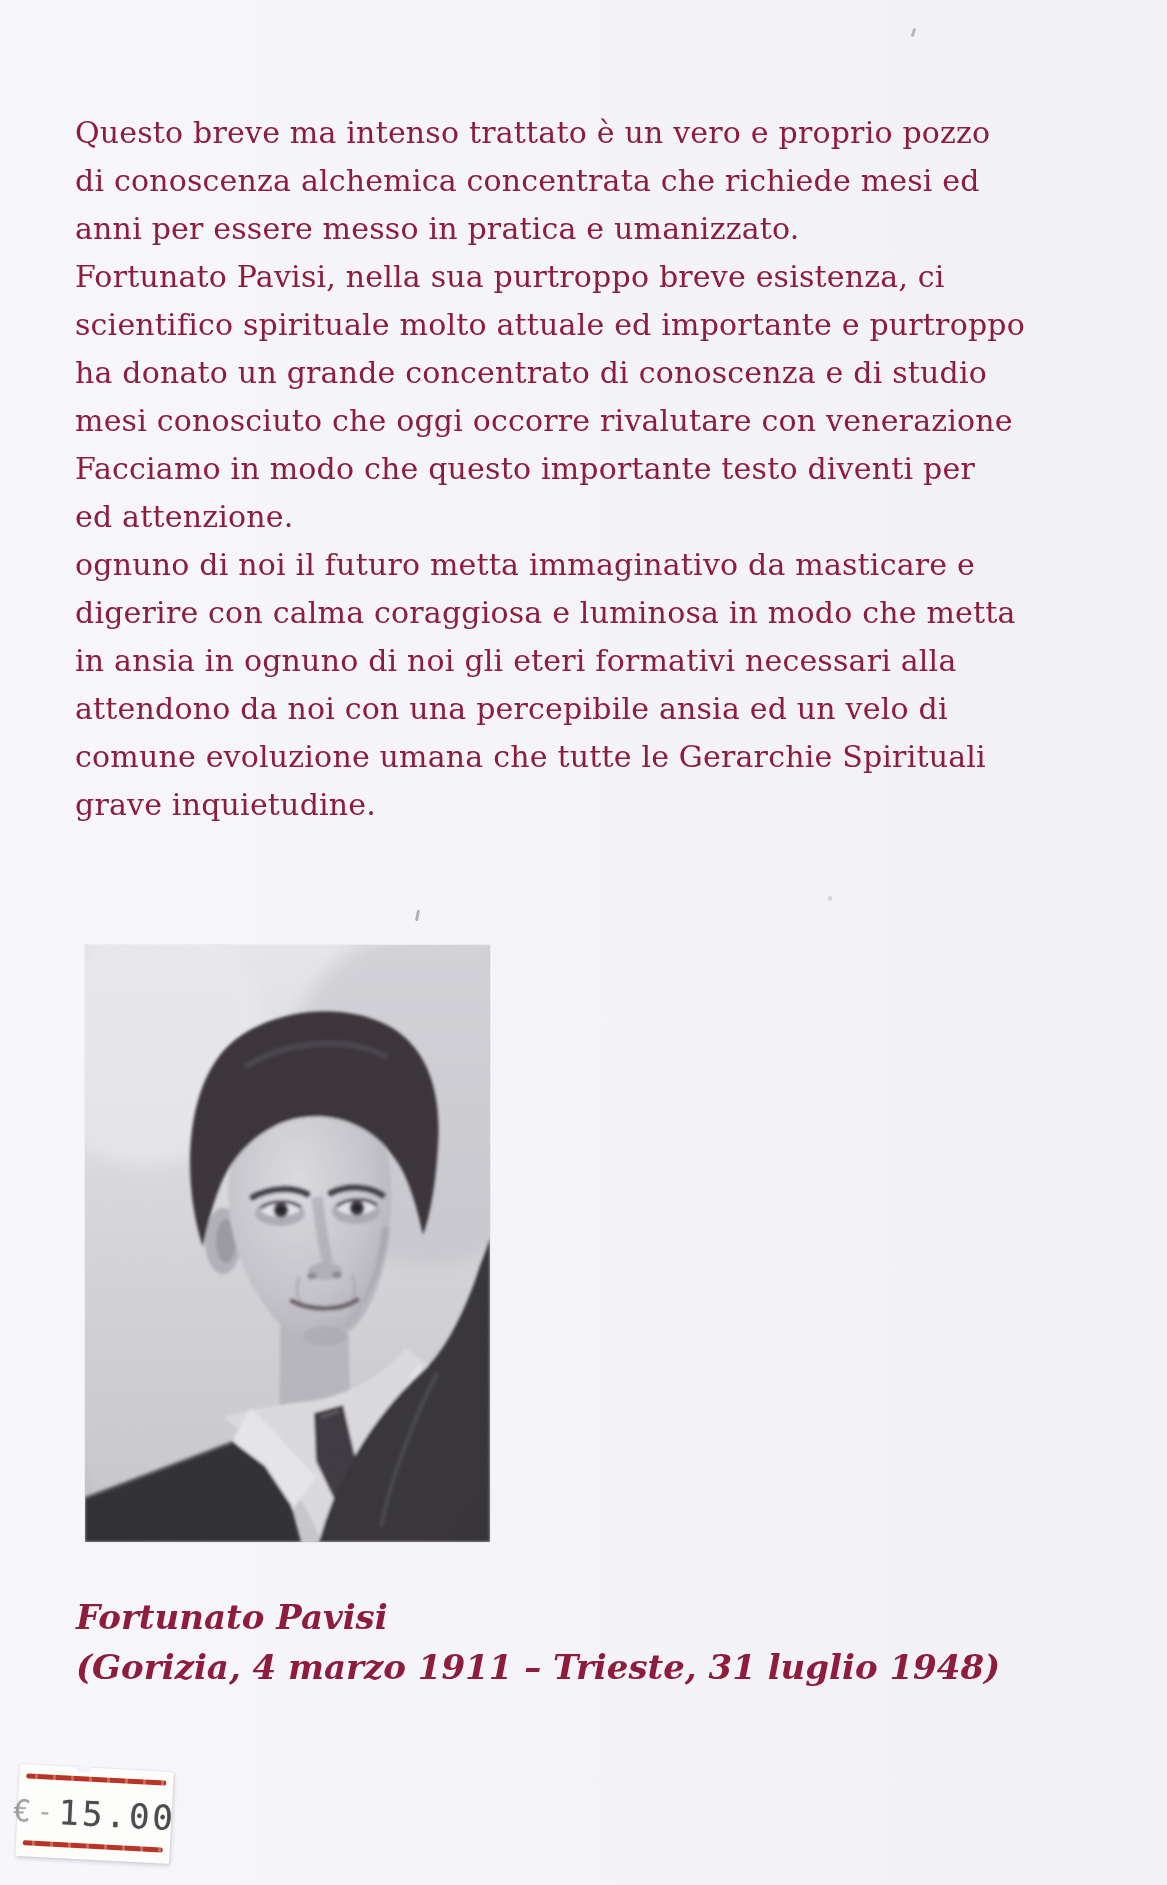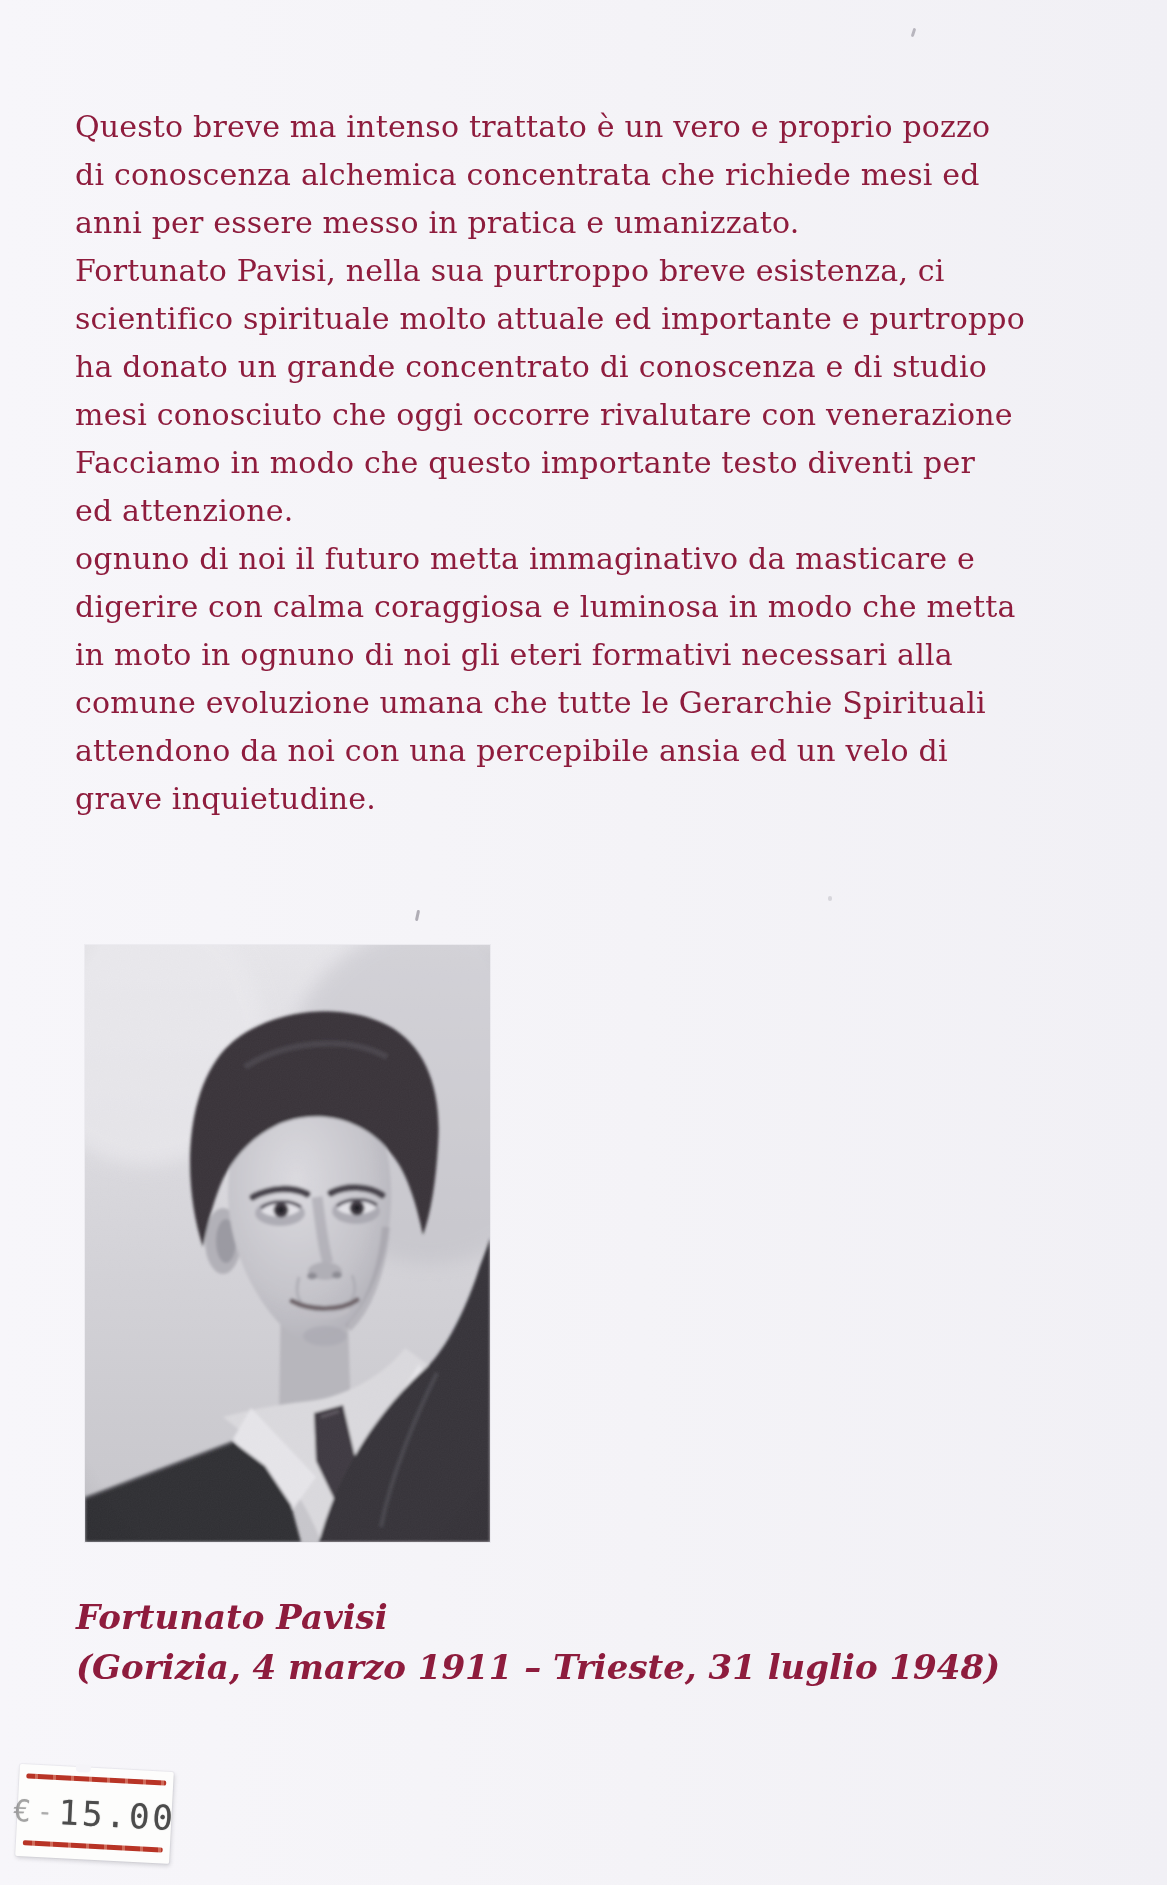--- a/index.html
+++ b/index.html
@@ -9,21 +9,21 @@
   }
   .page{
     position:relative;
     width:1167px;height:1885px;
     background:var(--page-bg,#f5f4f8);
     background-image:linear-gradient(90deg, #f7f6fa 0%, #f4f3f7 55%, #f1f0f5 100%);
     overflow:hidden;
   }
   
   .paragraph{
-    position:absolute;left:75px;top:103px;width:1010px;
+    position:absolute;left:75px;top:109px;width:1010px;
   }
   .paragraph .line{
     font-size:30px;
     line-height:48px;
     color:var(--text,#8e1c3d);
     white-space:pre;
     letter-spacing:.2px;
   }
   
   .photo{
@@ -88,23 +88,23 @@
       <div class="line">di conoscenza alchemica concentrata che richiede mesi ed</div>
       <div class="line">anni per essere messo in pratica e umanizzato.</div>
       <div class="line">Fortunato Pavisi, nella sua purtroppo breve esistenza, ci</div>
       <div class="line">scientifico spirituale molto attuale ed importante e purtroppo</div>
       <div class="line">ha donato un grande concentrato di conoscenza e di studio</div>
       <div class="line">mesi conosciuto che oggi occorre rivalutare con venerazione</div>
       <div class="line">Facciamo in modo che questo importante testo diventi per</div>
       <div class="line">ed attenzione.</div>
       <div class="line">ognuno di noi il futuro metta immaginativo da masticare e</div>
       <div class="line">digerire con calma coraggiosa e luminosa in modo che metta</div>
-      <div class="line">in moto in ognuno di noi gli eteri formativi necessari alla</div>
+      <div class="line">in ansia in ognuno di noi gli eteri formativi necessari alla</div>
+      <div class="line">attendono da noi con una percepibile ansia ed un velo di</div>
       <div class="line">comune evoluzione umana che tutte le Gerarchie Spirituali</div>
-      <div class="line">attendono da noi con una percepibile ansia ed un velo di</div>
       <div class="line">grave inquietudine.</div>
     </div>
 
   <figure class="photo" aria-label="Black-and-white portrait photograph of a young man in suit and tie">
     <svg viewBox="0 0 405 597" xmlns="http://www.w3.org/2000/svg">
       <defs>
         <linearGradient id="bgv" x1="0" y1="0" x2="0" y2="1">
           <stop offset="0" stop-color="#e8e7eb"></stop>
           <stop offset="0.55" stop-color="#d4d3d8"></stop>
           <stop offset="1" stop-color="#c7c6cb"></stop>

